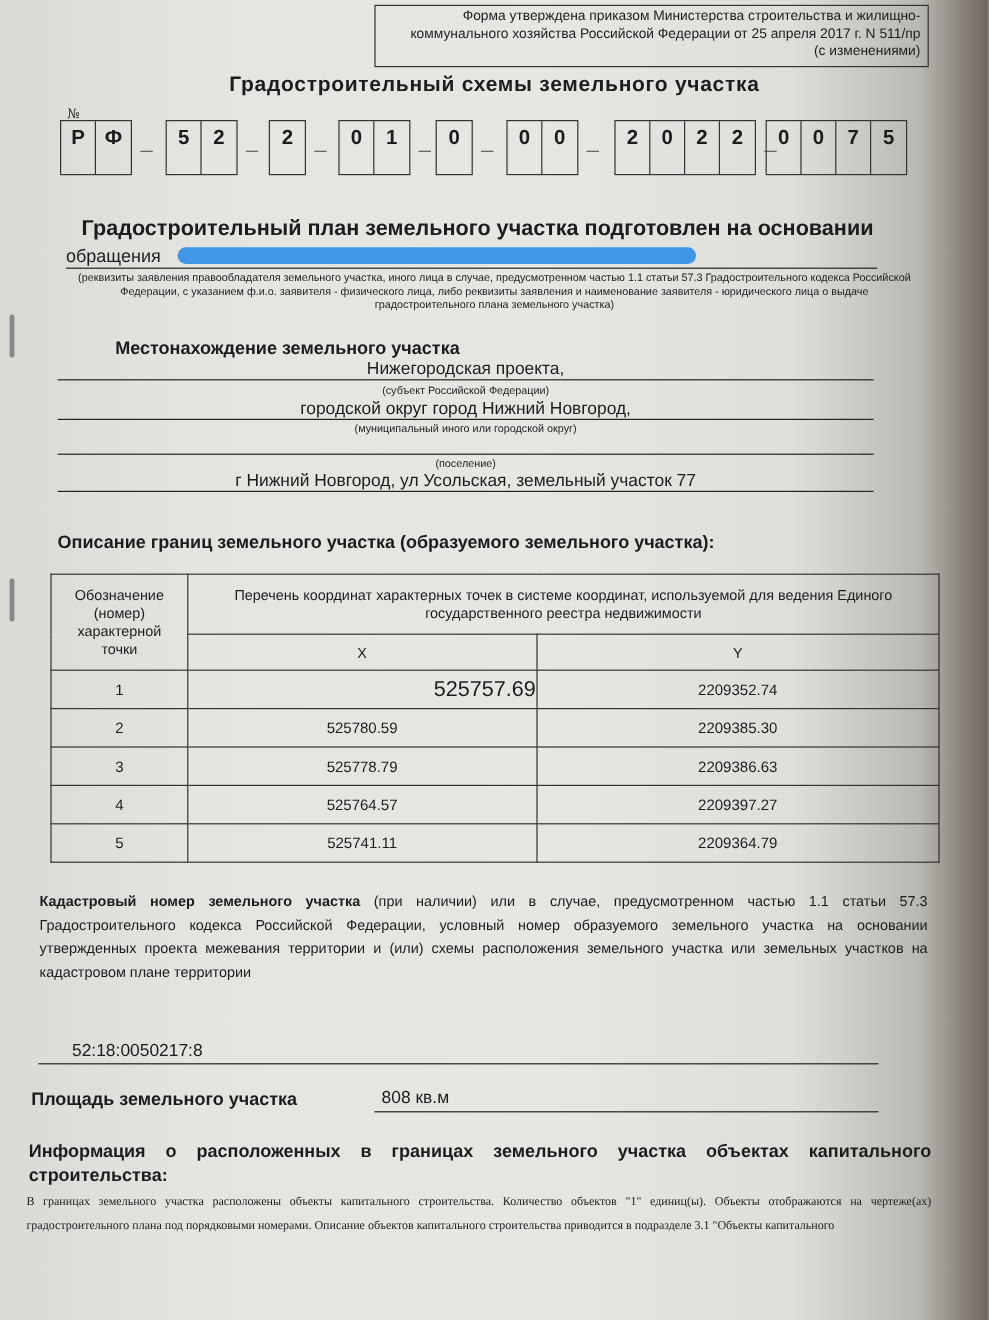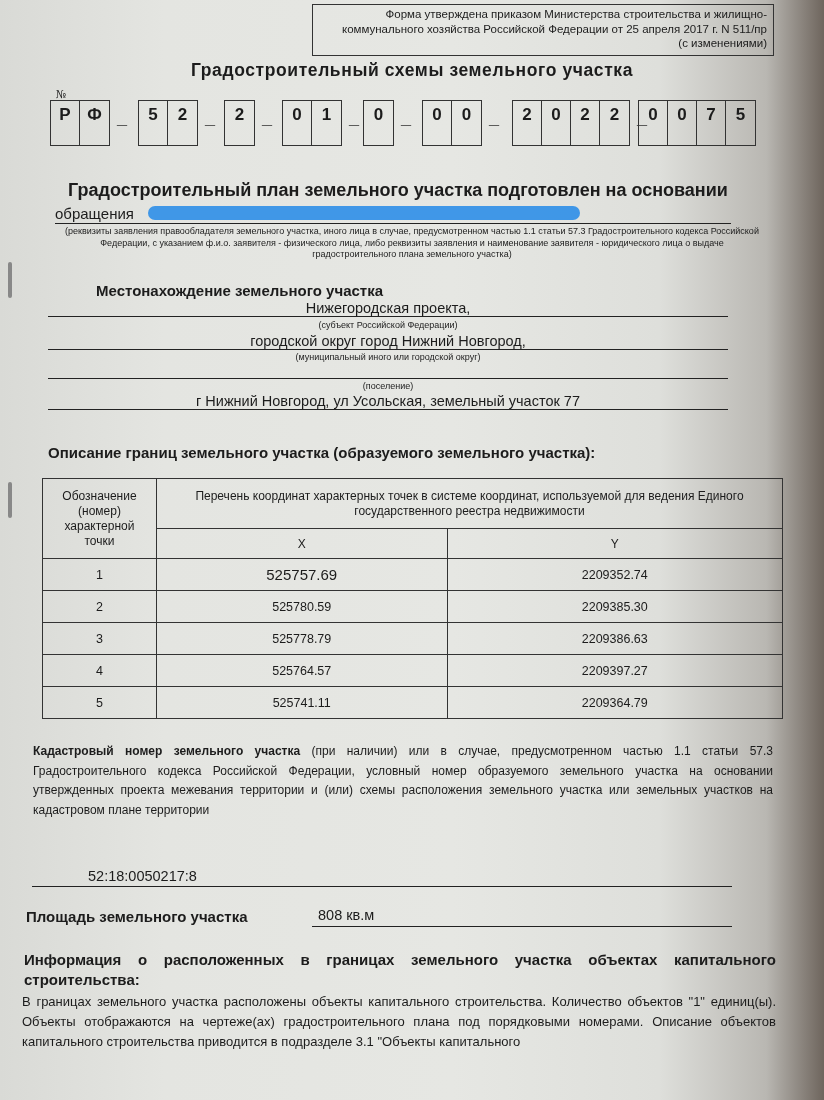--- a/index.html
+++ b/index.html
@@ -118,21 +118,21 @@
     <td colspan="2" style="padding:0 10px;line-height:15px;">Перечень координат характерных точек в системе координат, используемой для ведения Единого государственного реестра недвижимости</td>
   </tr>
   <tr style="height:30px">
     <td>X</td>
     <td>Y</td>
   </tr>
   </tbody>
     <tbody id="coord-rows">
       <tr style="height: 32px;">
         <td style="font-size: 12.5px;">1</td>
-        <td style="font-size: 15px;">525757.69</td>
+        <td style="font-size: 18px; text-align: right;">525757.69</td>
         <td style="font-size: 12.5px;">2209352.74</td>
       </tr>
       <tr style="height: 32px;">
         <td style="font-size: 12.5px;">2</td>
         <td style="font-size: 12.5px;">525780.59</td>
         <td style="font-size: 12.5px;">2209385.30</td>
       </tr>
       <tr style="height: 32px;">
         <td style="font-size: 12.5px;">3</td>
         <td style="font-size: 12.5px;">525778.79</td>
@@ -148,22 +148,22 @@
         <td style="font-size: 12.5px;">525741.11</td>
         <td style="font-size: 12.5px;">2209364.79</td>
       </tr>
     </tbody>
 </table>
 
 <div class="abs para" style="left:33px;top:742px;width:740px;">
   <b>Кадастровый номер земельного участка</b><span> (при наличии) или в случае, предусмотренном частью 1.1 статьи 57.3 Градостроительного кодекса Российской Федерации, условный номер образуемого земельного участка на основании утвержденных проекта межевания территории и (или) схемы расположения земельного участка или земельных участков на кадастровом плане территории</span>
 </div>
 <div class="abs uline" style="left:32px;top:866px;width:700px;height:20px;">
-  <span style="position:absolute;left:56px;top:2px;font-size:14.5px;">52:18:0050217:8</span>
+  <span style="position:absolute;left:28px;top:2px;font-size:14.5px;">52:18:0050217:8</span>
 </div>
 
 <div class="abs h2" style="left:26px;top:908px;">Площадь земельного участка</div>
 <div class="abs uline" style="left:312px;top:906px;width:420px;height:20px;">
   <span style="position:absolute;left:6px;top:1px;font-size:14.5px;">808 кв.м</span>
 </div>
 
 <div class="abs para" style="left:24px;top:950px;width:752px;font-weight:bold;font-size:15px;">Информация о расположенных в границах земельного участка объектах капитального строительства:</div>
-<div class="abs para" style="left:22px;top:992px;width:754px;font-size:13px;line-height:20px;">В границах земельного участка расположены объекты капитального строительства. Количество объектов "1" единиц(ы). Объекты отображаются на чертеже(ах) градостроительного плана под порядковыми номерами. Описание объектов капитального строительства приводится в подразделе 3.1 "Объекты капитального</div>
+<div class="abs para" style="left:22px;top:992px;width:754px;font-size:10px;line-height:20px;font-family:Liberation Serif, serif;">В границах земельного участка расположены объекты капитального строительства. Количество объектов "1" единиц(ы). Объекты отображаются на чертеже(ах) градостроительного плана под порядковыми номерами. Описание объектов капитального строительства приводится в подразделе 3.1 "Объекты капитального</div>
 
 </body></html>

